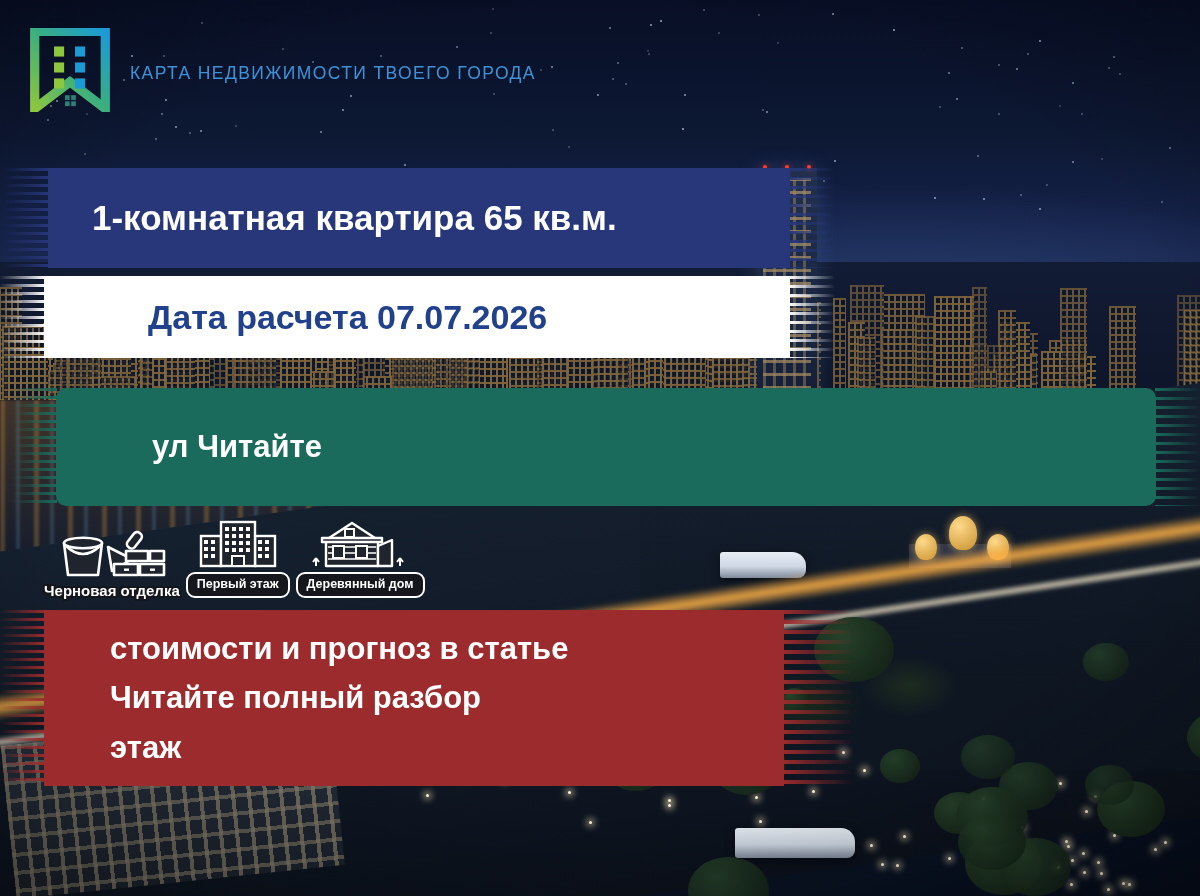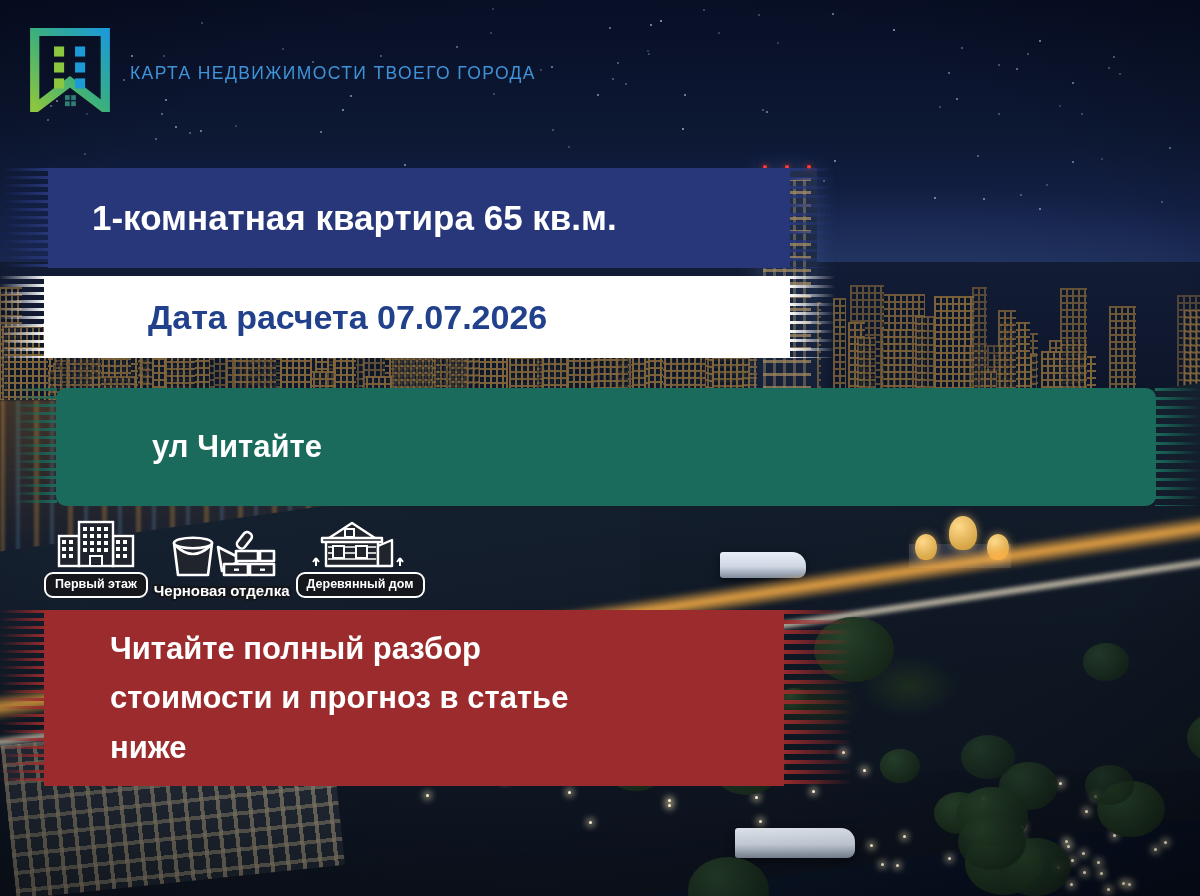--- a/index.html
+++ b/index.html
@@ -688,20 +688,46 @@
   </div>
 
   <div class="banner" id="banner-address">
     <span class="edge l"></span>
     <span class="edge r"></span>
     <div class="line">ул Читайте</div>
   </div>
 
   <div id="badges">
 
+    <div class="badge plain">
+      <span class="glyph">
+        <svg width="112" height="52" viewBox="0 0 112 52">
+          <g fill="#20242c" stroke="#ffffff" stroke-width="2.6" stroke-linejoin="round">
+
+            <path d="M8 14 H46 L42 46 H12 Z"></path>
+            <ellipse cx="27" cy="14" rx="19" ry="5.2"></ellipse>
+            <path d="M10 17 q17 16 34 0" fill="none"></path>
+
+            <path d="M56 42 L52 18 L76 30 Z"></path>
+            <rect x="74" y="2" width="9" height="18" rx="4" transform="rotate(38 78 11)"></rect>
+
+            <rect x="70" y="22" width="22" height="10"></rect>
+            <rect x="94" y="22" width="14" height="10"></rect>
+            <rect x="58" y="35" width="24" height="11"></rect>
+            <rect x="84" y="35" width="24" height="11"></rect>
+          </g>
+          <g fill="#ffffff">
+            <rect x="68" y="39.5" width="5" height="2.4"></rect>
+            <rect x="94" y="39.5" width="5" height="2.4"></rect>
+          </g>
+        </svg>
+      </span>
+      <span class="cap">Черновая отделка</span>
+    </div>
+
     <div class="badge boxed">
       <span class="glyph">
         <svg width="94" height="52" viewBox="0 0 94 52">
           <g fill="#20242c" stroke="#ffffff" stroke-width="2.4">
             <rect x="10" y="18" width="20" height="30"></rect>
             <rect x="64" y="18" width="20" height="30"></rect>
             <rect x="30" y="4" width="34" height="44"></rect>
           </g>
           <g fill="#ffffff">
             <rect x="13" y="22" width="4" height="4"></rect>
@@ -732,46 +758,20 @@
               <rect x="41" y="30" width="4" height="4"></rect>
             <rect x="48" y="30" width="4" height="4"></rect>
               <rect x="55" y="30" width="4" height="4"></rect>
           </g>
           <rect x="41" y="38" width="12" height="10" fill="#20242c" stroke="#ffffff" stroke-width="2"></rect>
         </svg>
       </span>
       <span class="cap">Первый этаж</span>
     </div>
 
-    <div class="badge plain">
-      <span class="glyph">
-        <svg width="112" height="52" viewBox="0 0 112 52">
-          <g fill="#20242c" stroke="#ffffff" stroke-width="2.6" stroke-linejoin="round">
-
-            <path d="M8 14 H46 L42 46 H12 Z"></path>
-            <ellipse cx="27" cy="14" rx="19" ry="5.2"></ellipse>
-            <path d="M10 17 q17 16 34 0" fill="none"></path>
-
-            <path d="M56 42 L52 18 L76 30 Z"></path>
-            <rect x="74" y="2" width="9" height="18" rx="4" transform="rotate(38 78 11)"></rect>
-
-            <rect x="70" y="22" width="22" height="10"></rect>
-            <rect x="94" y="22" width="14" height="10"></rect>
-            <rect x="58" y="35" width="24" height="11"></rect>
-            <rect x="84" y="35" width="24" height="11"></rect>
-          </g>
-          <g fill="#ffffff">
-            <rect x="68" y="39.5" width="5" height="2.4"></rect>
-            <rect x="94" y="39.5" width="5" height="2.4"></rect>
-          </g>
-        </svg>
-      </span>
-      <span class="cap">Черновая отделка</span>
-    </div>
-
     <div class="badge boxed">
       <span class="glyph">
         <svg width="96" height="52" viewBox="0 0 96 52">
           <g fill="#20242c" stroke="#ffffff" stroke-width="2.4" stroke-linejoin="round">
             <path d="M14 22 L40 5 L66 22 V48 H14 Z"></path>
             <path d="M66 28 L80 22 V48 H66 Z"></path>
             <rect x="10" y="20" width="60" height="4"></rect>
           </g>
           <g fill="none" stroke="#ffffff" stroke-width="1.5">
             <path d="M16 29 H64 M16 35 H64 M16 41 H64"></path>
@@ -787,18 +787,18 @@
           </g>
         </svg>
       </span>
       <span class="cap">Деревянный дом</span>
     </div>
   </div>
 
   <div class="banner" id="banner-cta">
     <span class="edge l"></span>
     <span class="edge r"></span>
+    <div class="line">стоимости и прогноз в статье</div>
     <div class="line">Читайте полный разбор</div>
-    <div class="line">стоимости и прогноз в статье</div>
-    <div class="line">ниже</div>
+    <div class="line">этаж</div>
   </div>
 
 </div>
 
 </body></html>

